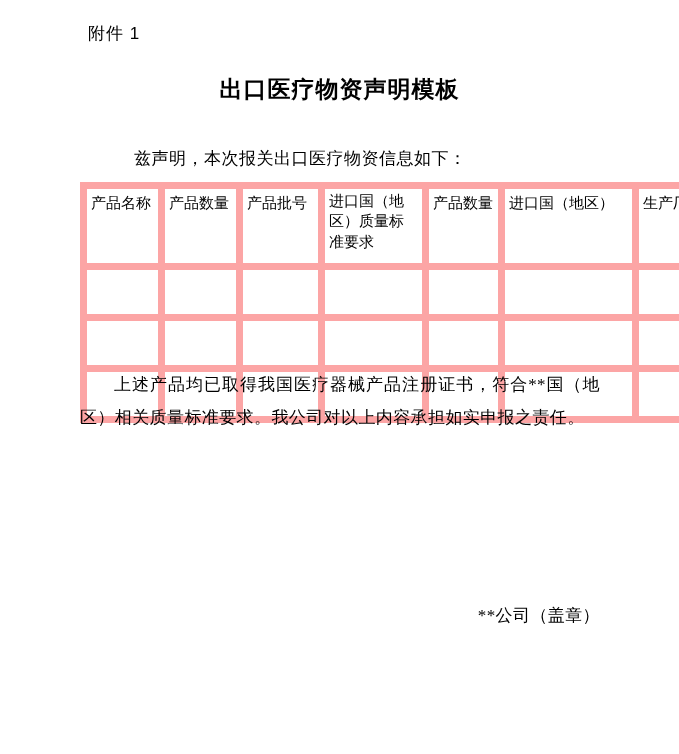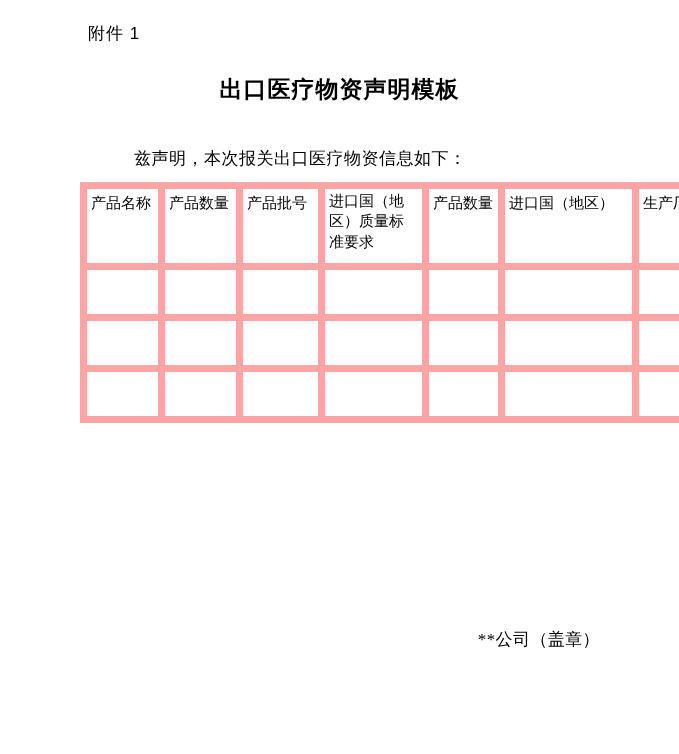--- a/index.html
+++ b/index.html
@@ -94,21 +94,21 @@
     left: 80px;
     top: 513px;
     width: 520px;
     font-size: 17px;
     text-indent: 52px;
     letter-spacing: 0.4px;
   }
   .signature-company {
     position: absolute;
     right: 79px;
-    top: 628px;
+    top: 604px;
     font-size: 17px;
     letter-spacing: 0.4px;
   }
   .signature-date {
     position: absolute;
     right: 119px;
     top: 668px;
     font-size: 17px;
     letter-spacing: 0.4px;
   }
@@ -160,18 +160,19 @@
         <td class="col2"></td>
         <td class="col3"></td>
         <td class="col4"></td>
         <td class="col5"></td>
         <td class="col6"></td>
         <td class="col7"></td>
       </tr>
     </tbody>
   </table>
 
+  <div class="body-para">上述产品均已取得我国医疗器械产品注册证书，符合**国（地区）相关质量标准要求。我公司对以上内容承担如实申报之责任。</div>
 
 
   <div class="signature-company">**公司（盖章）</div>
 
 
 </div>
 
 </body></html>

